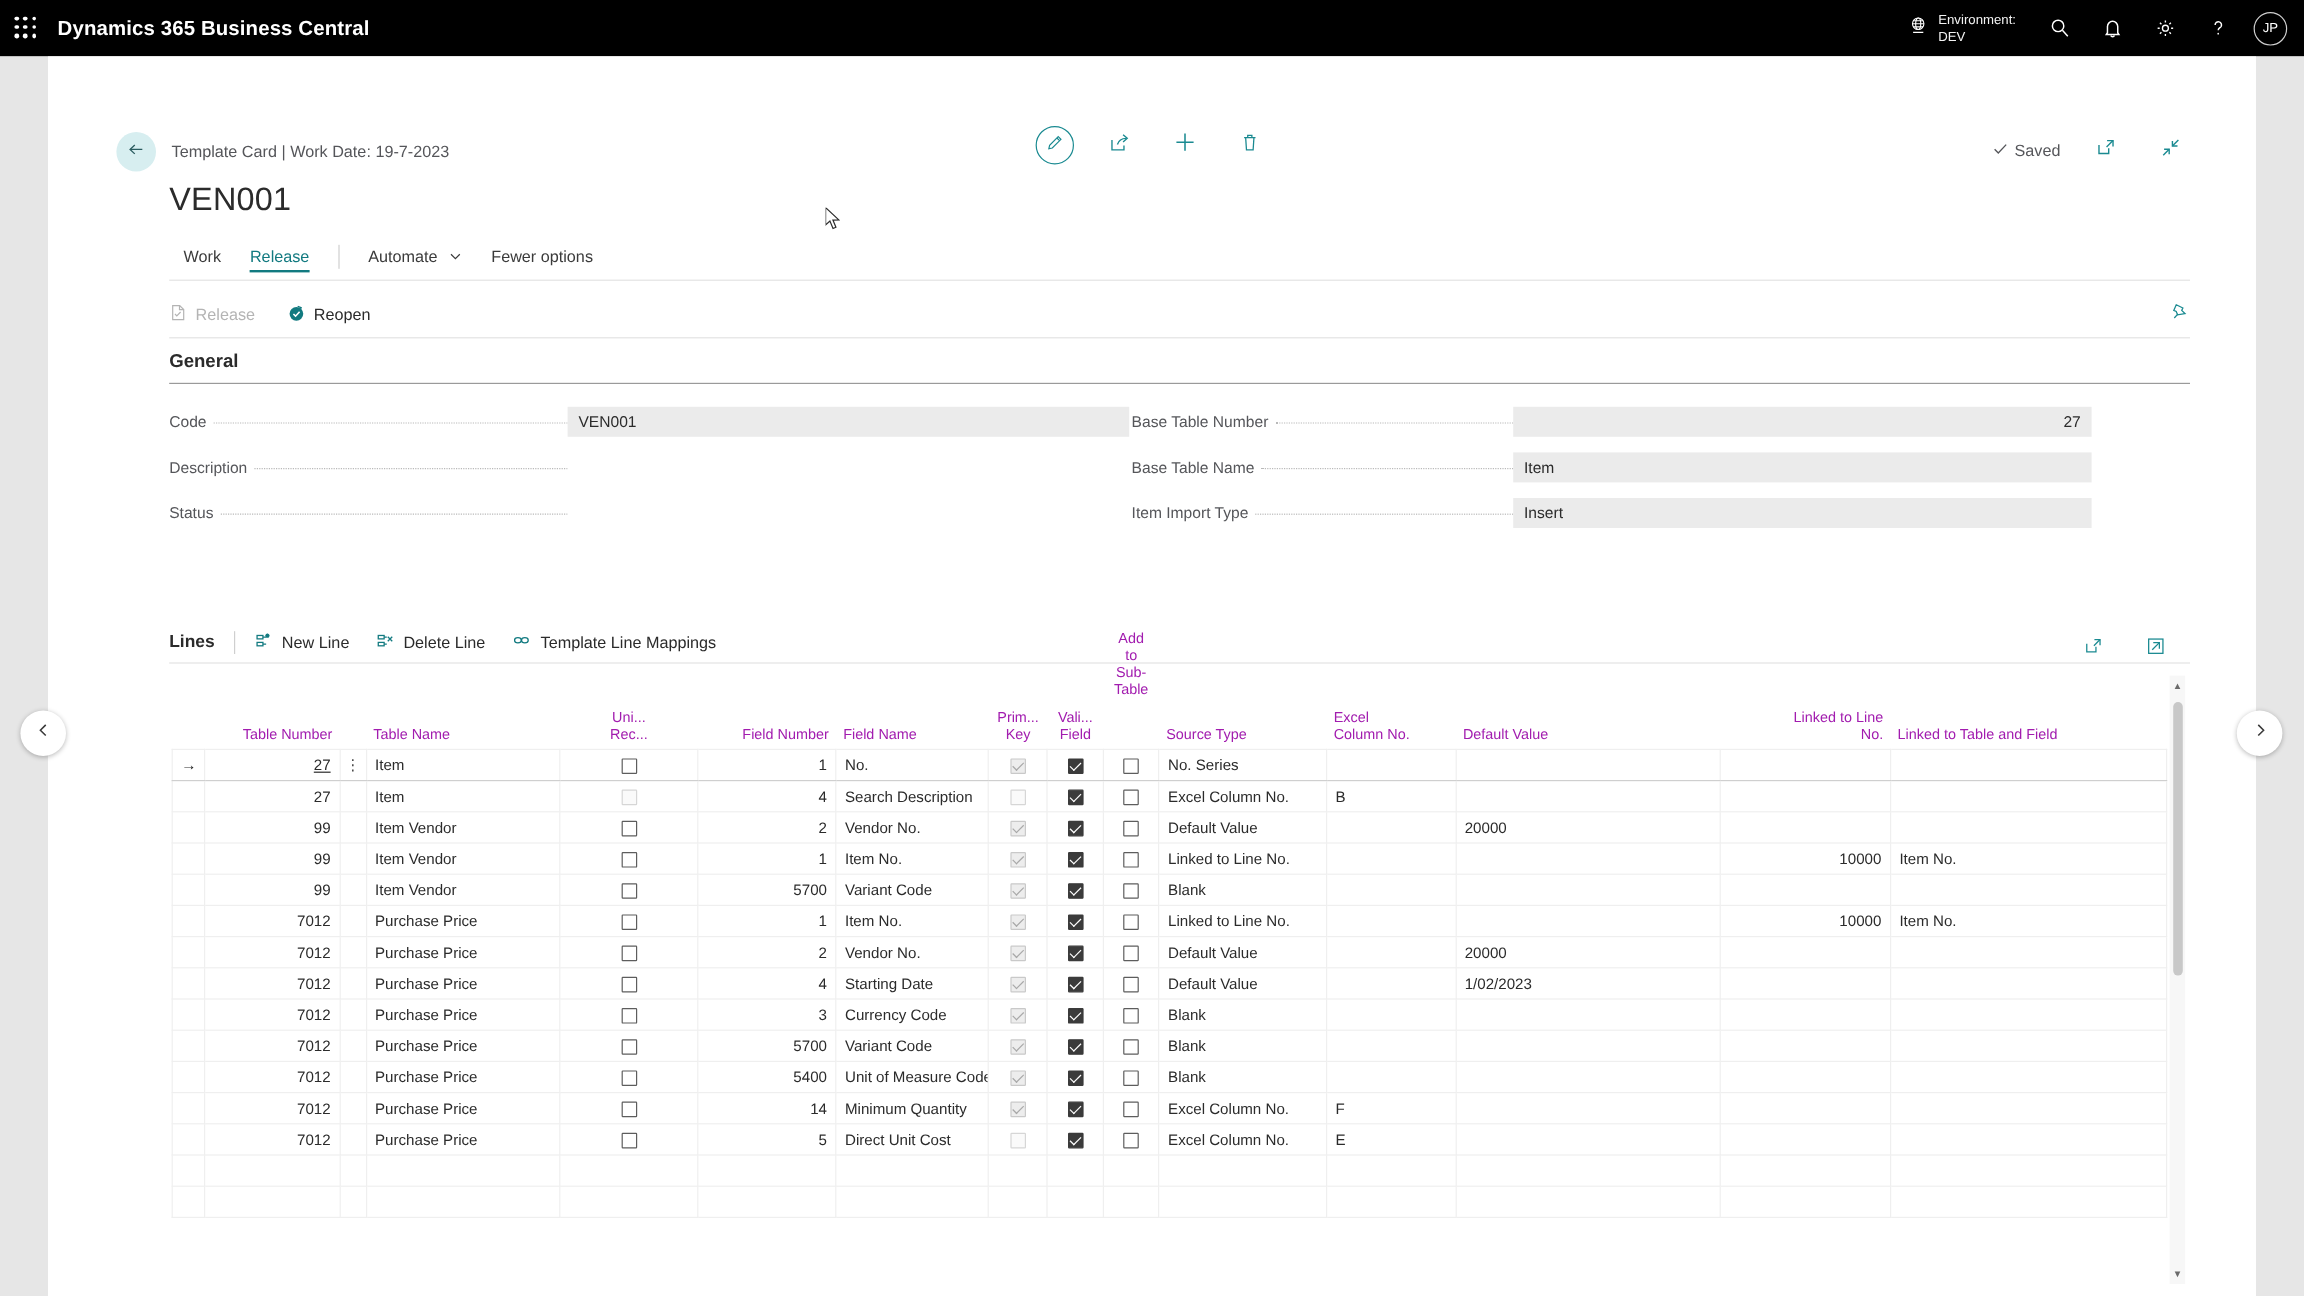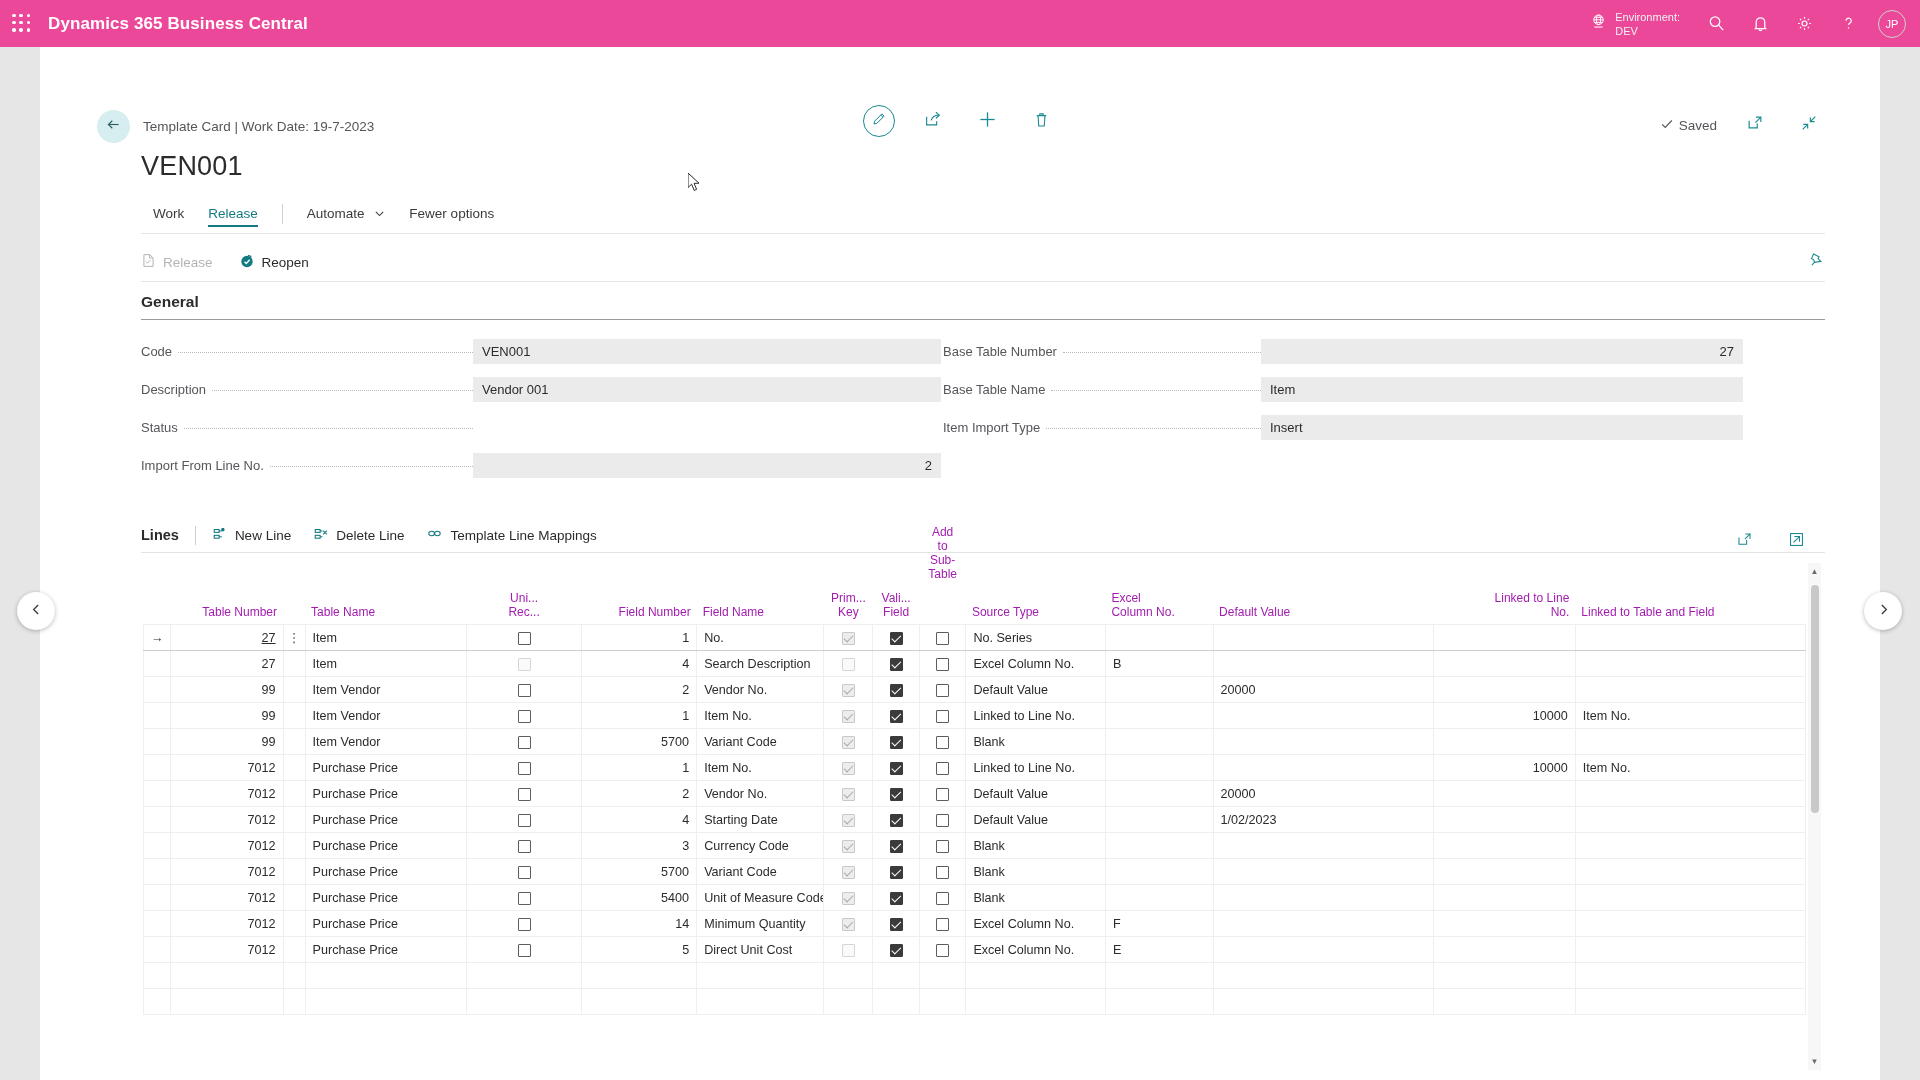--- a/index.html
+++ b/index.html
@@ -7,21 +7,21 @@
   body {
     width:1920px; height:1080px;
     font-family:"Liberation Sans", sans-serif;
     background:#e6e6e6;
     overflow:hidden;
     -webkit-font-smoothing:antialiased;
   }
 
   
   .appbar {
-    height:47px; background:#ec4899; color:#fff;
+    height:47px; background:#000000; color:#fff;
     display:flex; align-items:center; position:relative;
   }
   .waffle { width:20px; height:20px; margin-left:12px; margin-right:16px;
             display:grid; grid-template-columns:repeat(3,1fr); grid-template-rows:repeat(3,1fr);
             gap:2px; cursor:pointer; }
   .waffle i { background:#fff; border-radius:50%; width:3.5px; height:3.5px; display:block; }
   .apptitle { font-size:17px; font-weight:600; letter-spacing:.1px; }
   .appbar-right { margin-left:auto; display:flex; align-items:center; gap:0; padding-right:14px; }
   .envbox { display:flex; align-items:center; gap:8px; margin-right:14px; }
   .envtext { font-size:11px; line-height:14px; color:#f2f2f2; }
@@ -406,34 +406,26 @@
           <span>Code</span>
           <span class="dots"></span>
         </div>
         <div class="fval">VEN001</div>
       </div>
       <div class="frow">
         <div class="flabel">
           <span>Description</span>
           <span class="dots"></span>
         </div>
-        <div class="fval">Vendor 001</div>
       </div>
       <div class="frow">
         <div class="flabel">
           <span>Status</span>
           <span class="dots"></span>
         </div>
-      </div>
-      <div class="frow">
-        <div class="flabel">
-          <span>Import From Line No.</span>
-          <span class="dots"></span>
-        </div>
-        <div class="fval num">2</div>
       </div>
     </div>
 
     <div class="fieldcol right">
       <div class="frow">
         <div class="flabel">
           <span>Base Table Number</span>
           <span class="dots"></span>
         </div>
         <div class="fval num">27</div>

